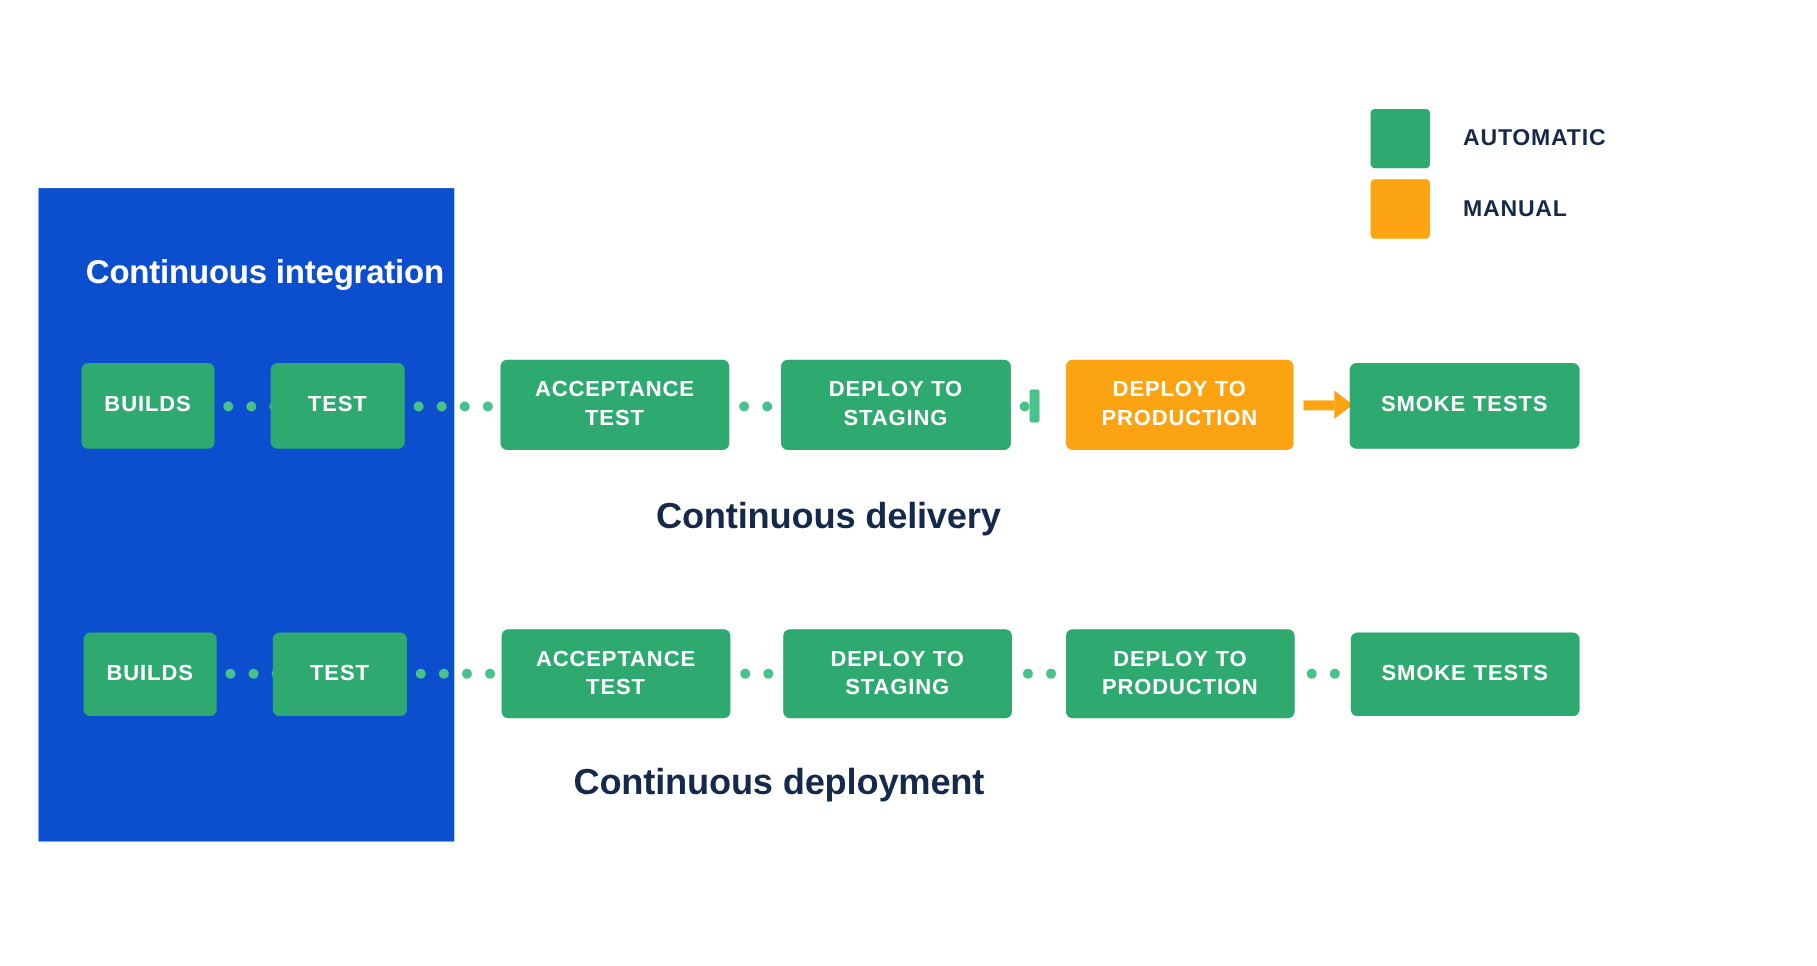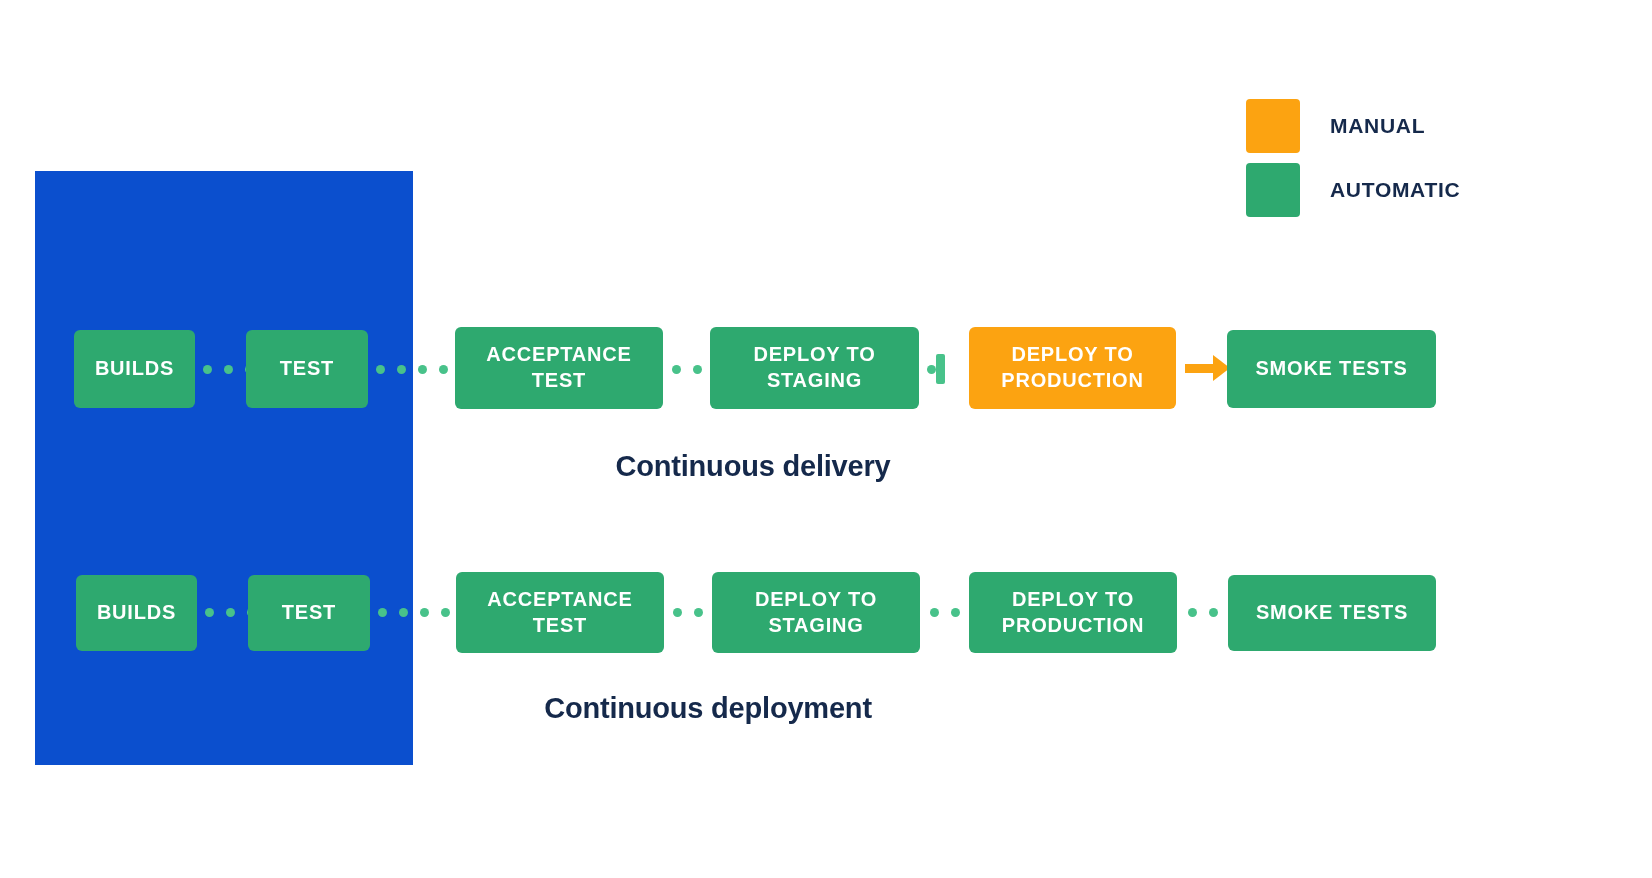--- a/index.html
+++ b/index.html
@@ -131,44 +131,45 @@
     width: 0;
     height: 0;
     border-top: 13px solid transparent;
     border-bottom: 13px solid transparent;
     border-left: 17px solid #FCA311;
   }
 
   
   .caption {
     position: absolute;
-    font-size: 29px;
+    font-size: 33px;
     font-weight: 700;
     color: #15294B;
     letter-spacing: -0.2px;
     white-space: nowrap;
     transform: translateX(-50%);
   }
 </style>
 </head>
 <body>
 
 <div id="stage">
 
   <div class="ci-panel"></div>
+  <div class="ci-title">Continuous integration</div>
 
   <div class="legend">
+    <div class="legend-row">
+      <span class="legend-swatch auto"></span>
+      <span class="legend-label">AUTOMATIC</span>
+    </div>
     <div class="legend-row">
       <span class="legend-swatch manual"></span>
       <span class="legend-label">MANUAL</span>
     </div>
-    <div class="legend-row">
-      <span class="legend-swatch auto"></span>
-      <span class="legend-label">AUTOMATIC</span>
-    </div>
   </div>
 
   <div class="stage-box green" style="left:74px;  top:330px; width:121px; height:78px;">
     <span>BUILDS</span>
   </div>
 
   <div class="dots" style="left:203px; top:364px;">
     <i></i>
       <i></i>
       <i></i>

